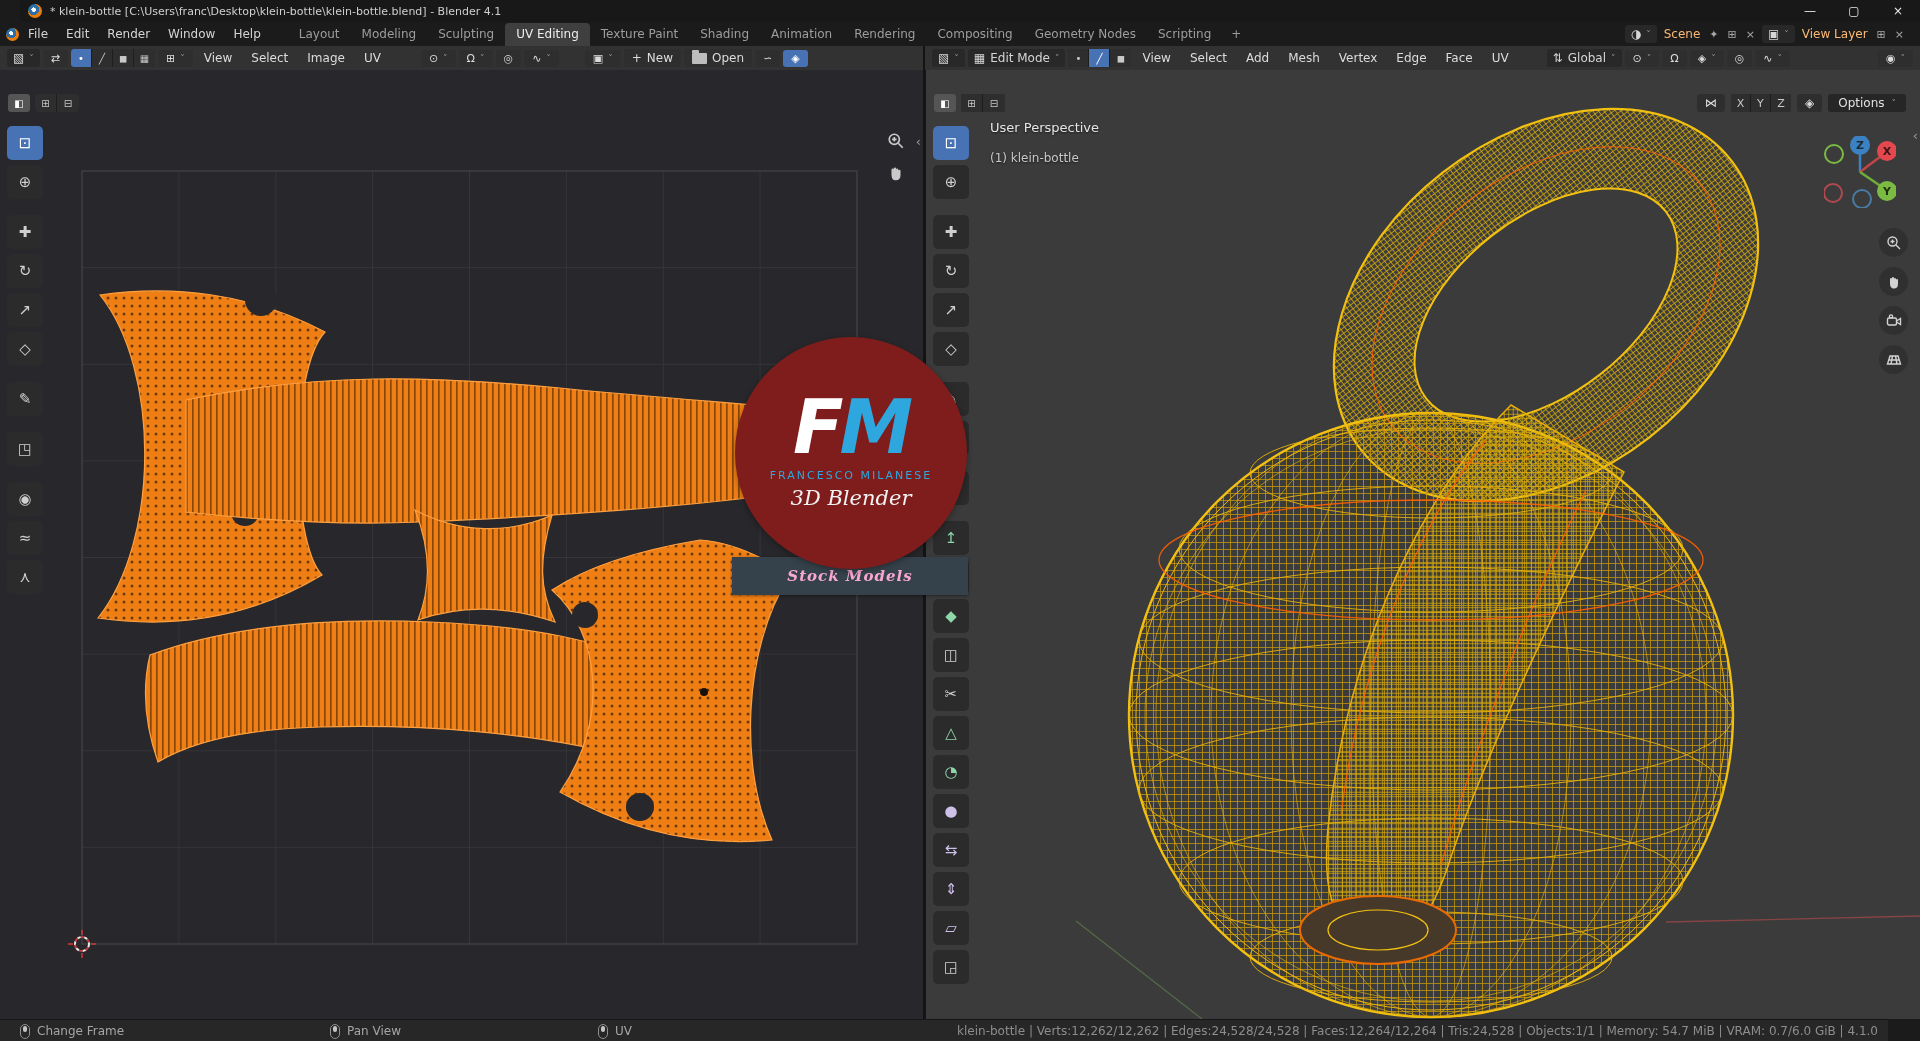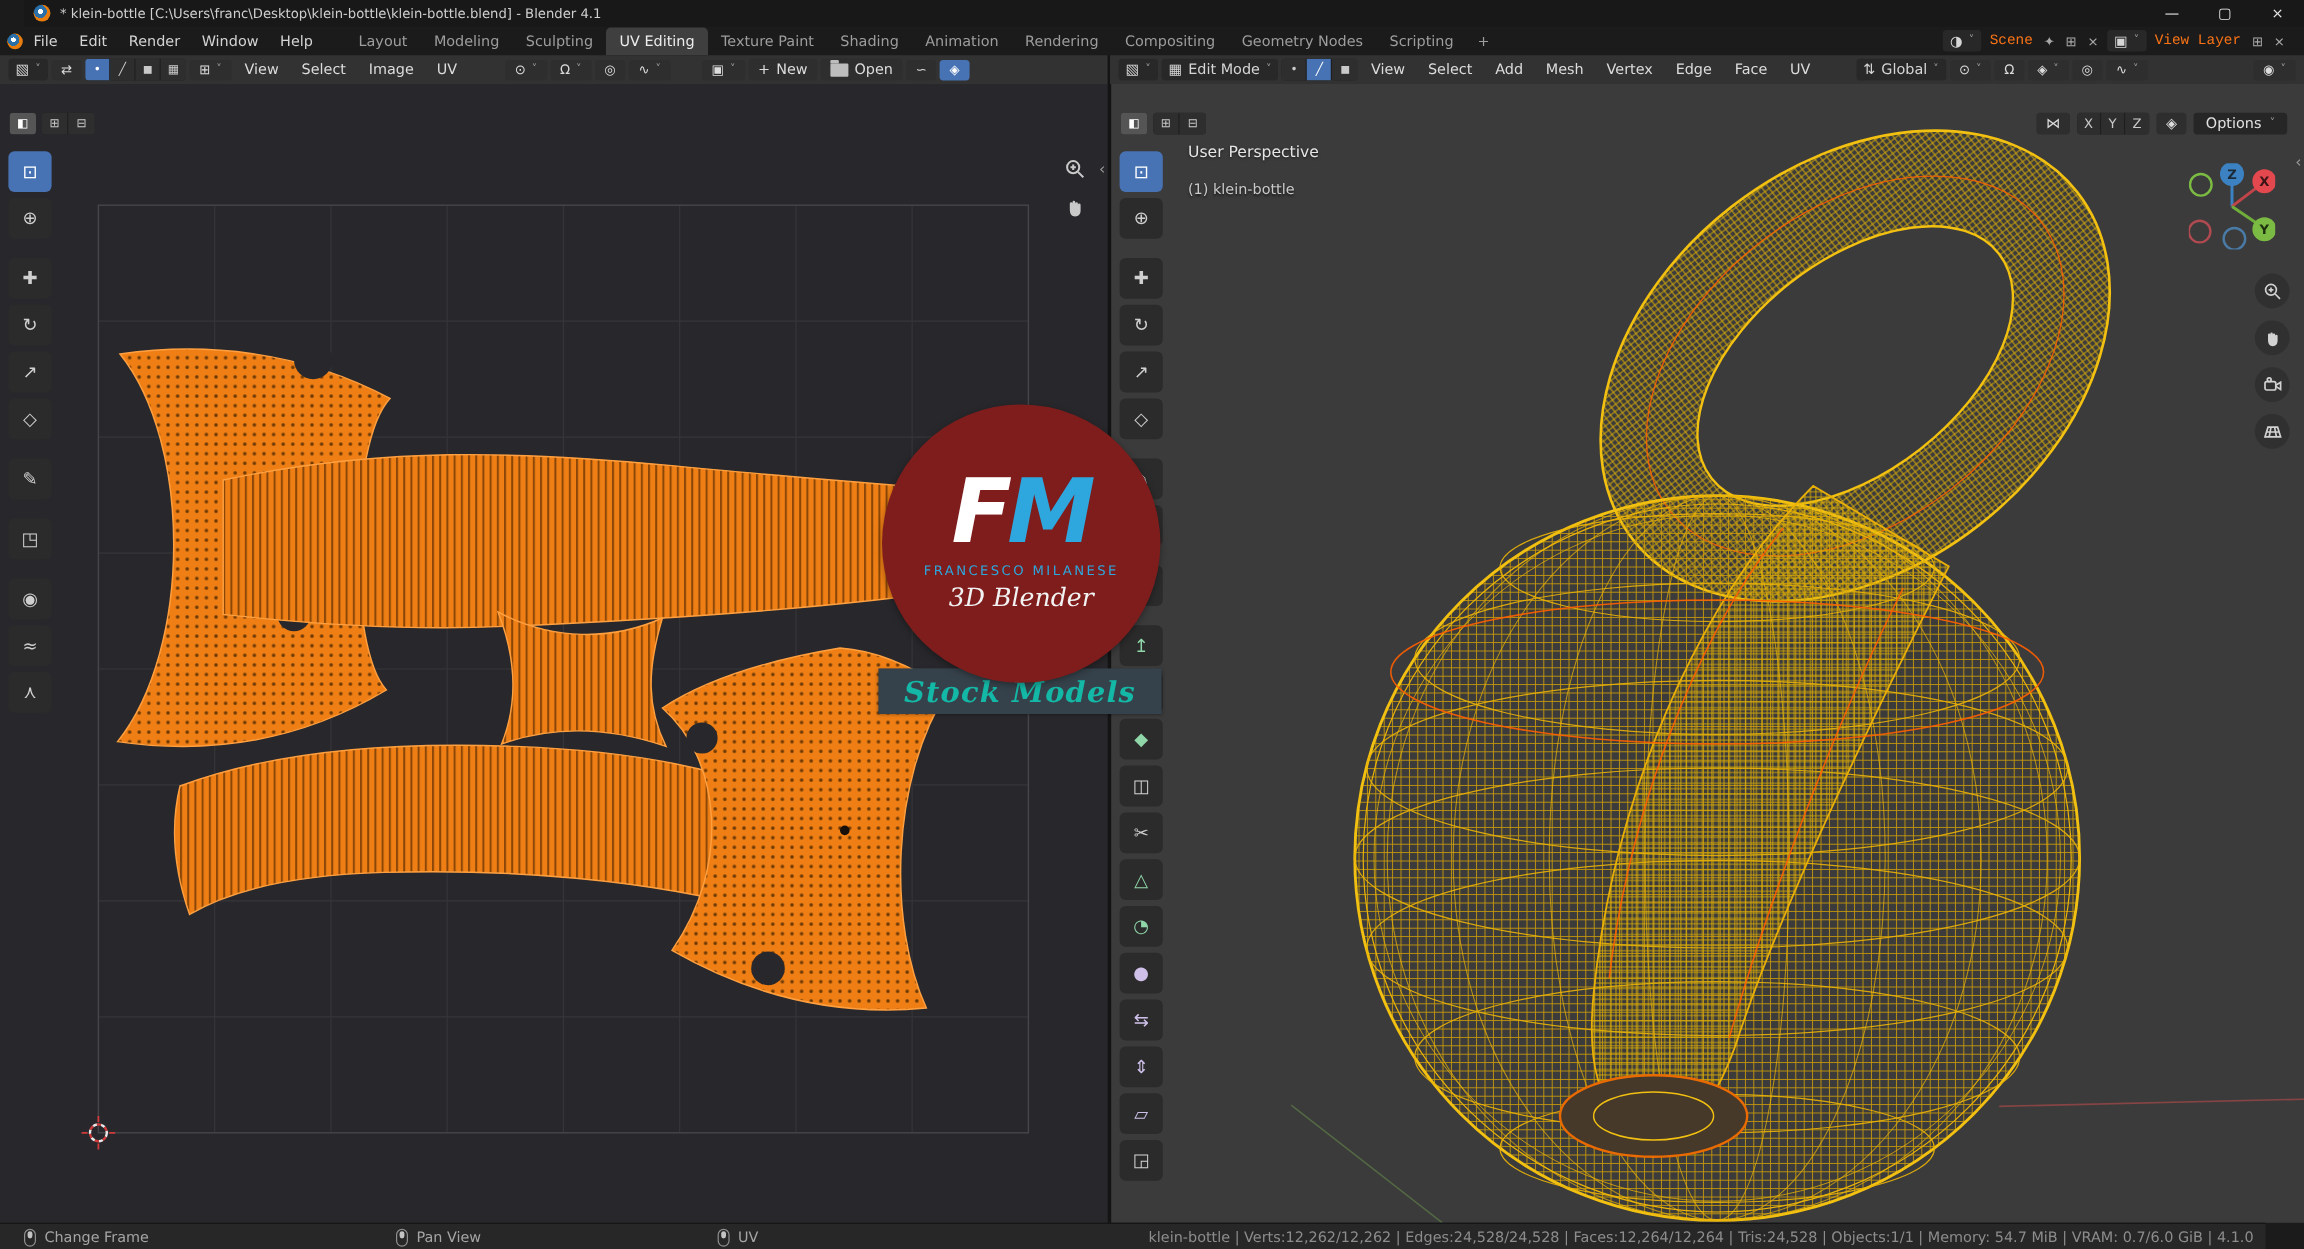--- a/index.html
+++ b/index.html
@@ -21,21 +21,21 @@
   .menu-item { padding:3px 9px; color:#d4d4d4; border-radius:3px; }
   .tabs { display:flex; margin-left:18px; align-items:flex-end; height:24px; }
   .tab { padding:4px 11px 5px; color:#9d9d9d; border-radius:4px 4px 0 0; }
   .tab.active { background:#3f3f3f; color:#ececec; }
   .tab-add { padding:4px 9px 5px; color:#9d9d9d; }
   .tb-right { margin-left:auto; display:flex; align-items:center; gap:5px; padding-right:8px; }
   .dd { background:#282828; border-radius:3px; padding:2px 6px; display:flex; align-items:center;
         gap:5px; color:#d5d5d5; }
   .chev { color:#9a9a9a; font-size:9px; }
   .ico-btn { color:#a8a8a8; padding:0 2px; font-size:11px; }
-  .tb-label { color:#f97316; padding:0 2px;font-family:Liberation Mono, monospace; }
+  .tb-label { color:#fdba74; padding:0 2px; }
 
   
   .headerrow { height:24px; display:flex; background:#141414; gap:2px; }
   .hdr { background:#323232; display:flex; align-items:center; gap:3px; padding:0 7px; }
   .hdr-uv { width:923px; }
   .hdr-vp { flex:1; }
   .hmenu { padding:2px 8px; color:#dcdcdc; }
   .pills { display:flex; background:#262626; border-radius:3px; overflow:hidden; }
   .pb { width:21px; height:18px; display:flex; align-items:center; justify-content:center;
         color:#c9c9c9; font-size:10px; border-right:1px solid #1e1e1e; background:#2e2e2e; }
@@ -88,21 +88,21 @@
   .edge-chev { position:absolute; color:#9a9a9a; font-size:13px; z-index:6; }
 
   
   .gizmo { position:absolute; right:24px; top:66px; z-index:6; }
 
   
   .wm-ribbon { position:absolute; left:732px; top:557px; width:236px; height:38px; background:#36424b;
                display:flex; align-items:center; justify-content:center; z-index:20;
                box-shadow:0 1px 3px rgba(0,0,0,.4); }
   .wm-ribbon span { font-family:"DejaVu Serif",serif; font-style:italic; font-weight:bold;
-                    font-size:24px; color:#14b8a6; letter-spacing:1px; }
+                    font-size:15px; color:#f9a8d4; letter-spacing:1px; }
   .wm-circle { position:absolute; left:735px; top:337px; width:232px; height:232px; border-radius:50%;
                background:#7f1d1d; z-index:21; display:flex; flex-direction:column; align-items:center;
                justify-content:center; box-shadow:0 2px 6px rgba(0,0,0,.35); }
   .wm-fm { font-weight:bold; font-style:italic; font-size:74px; line-height:60px; letter-spacing:-4px; }
   .wm-fm .f { color:#ffffff; }
   .wm-fm .m { color:#2da7dd; }
   .wm-name { margin-top:12px; color:#2da7dd; font-size:11px; letter-spacing:2px; }
   .wm-sub { margin-top:4px; color:#f2f2f2; font-family:"DejaVu Serif",serif; font-style:italic;
             font-size:21px; }
 

